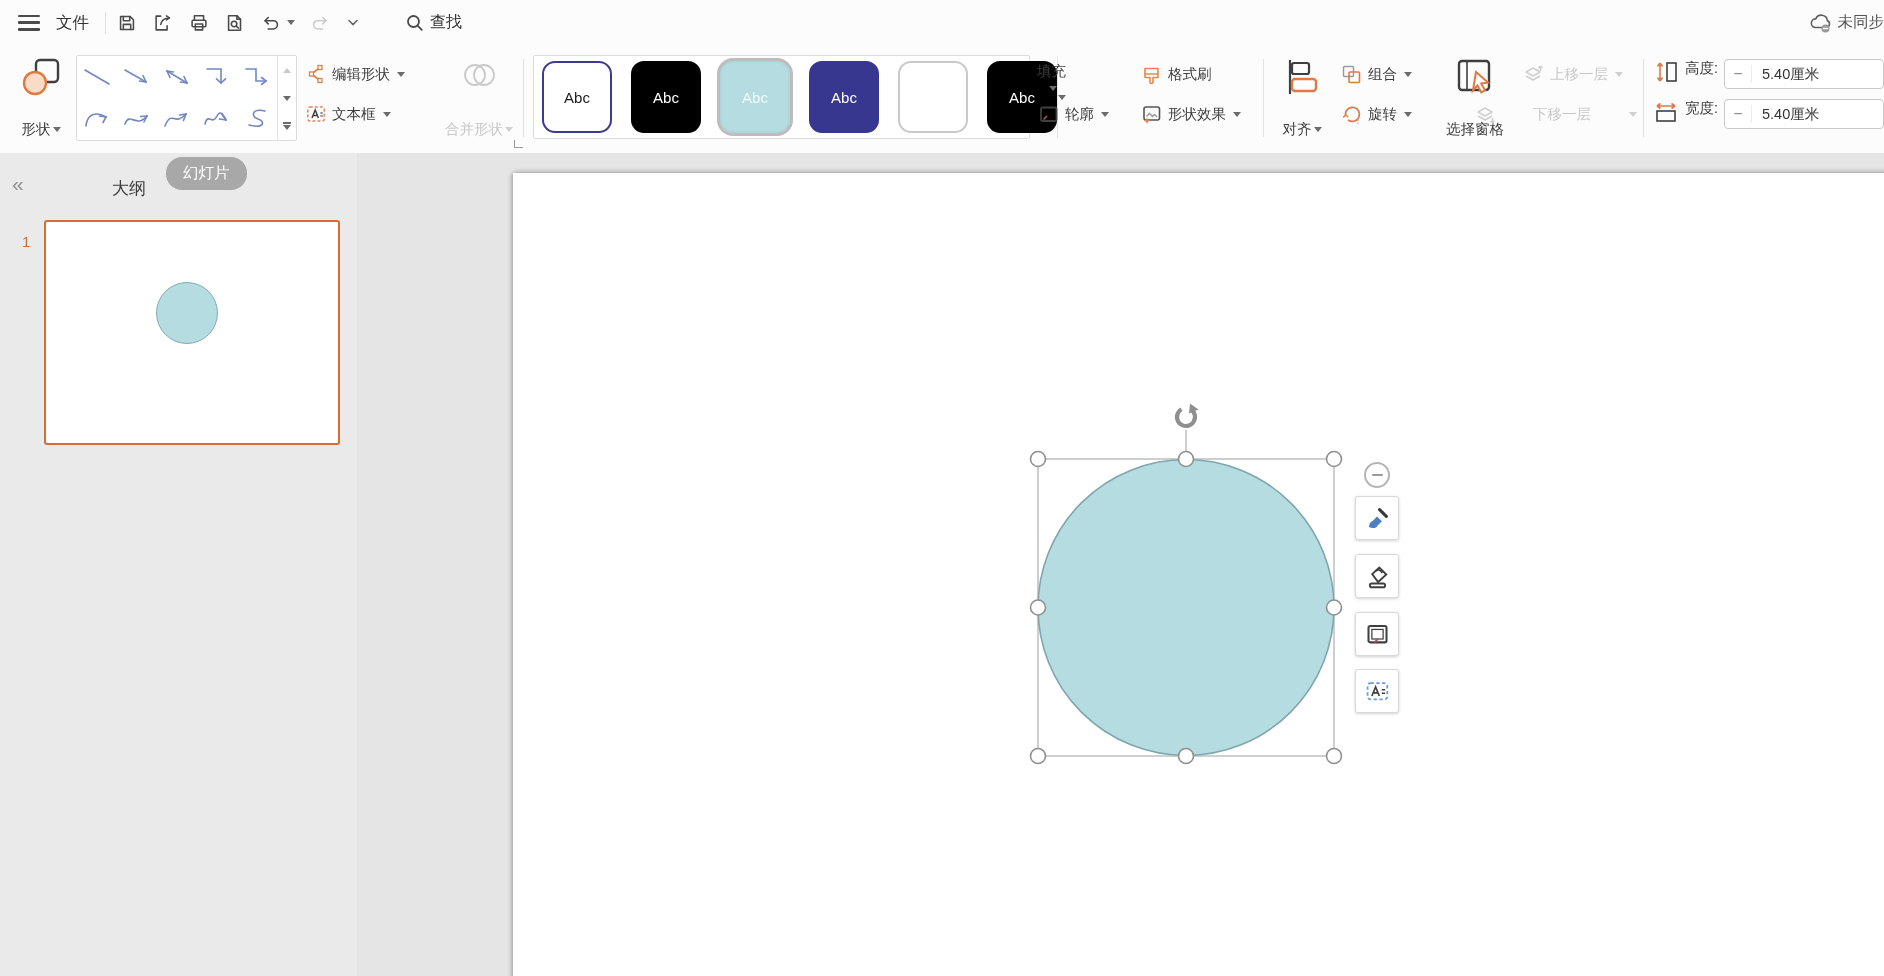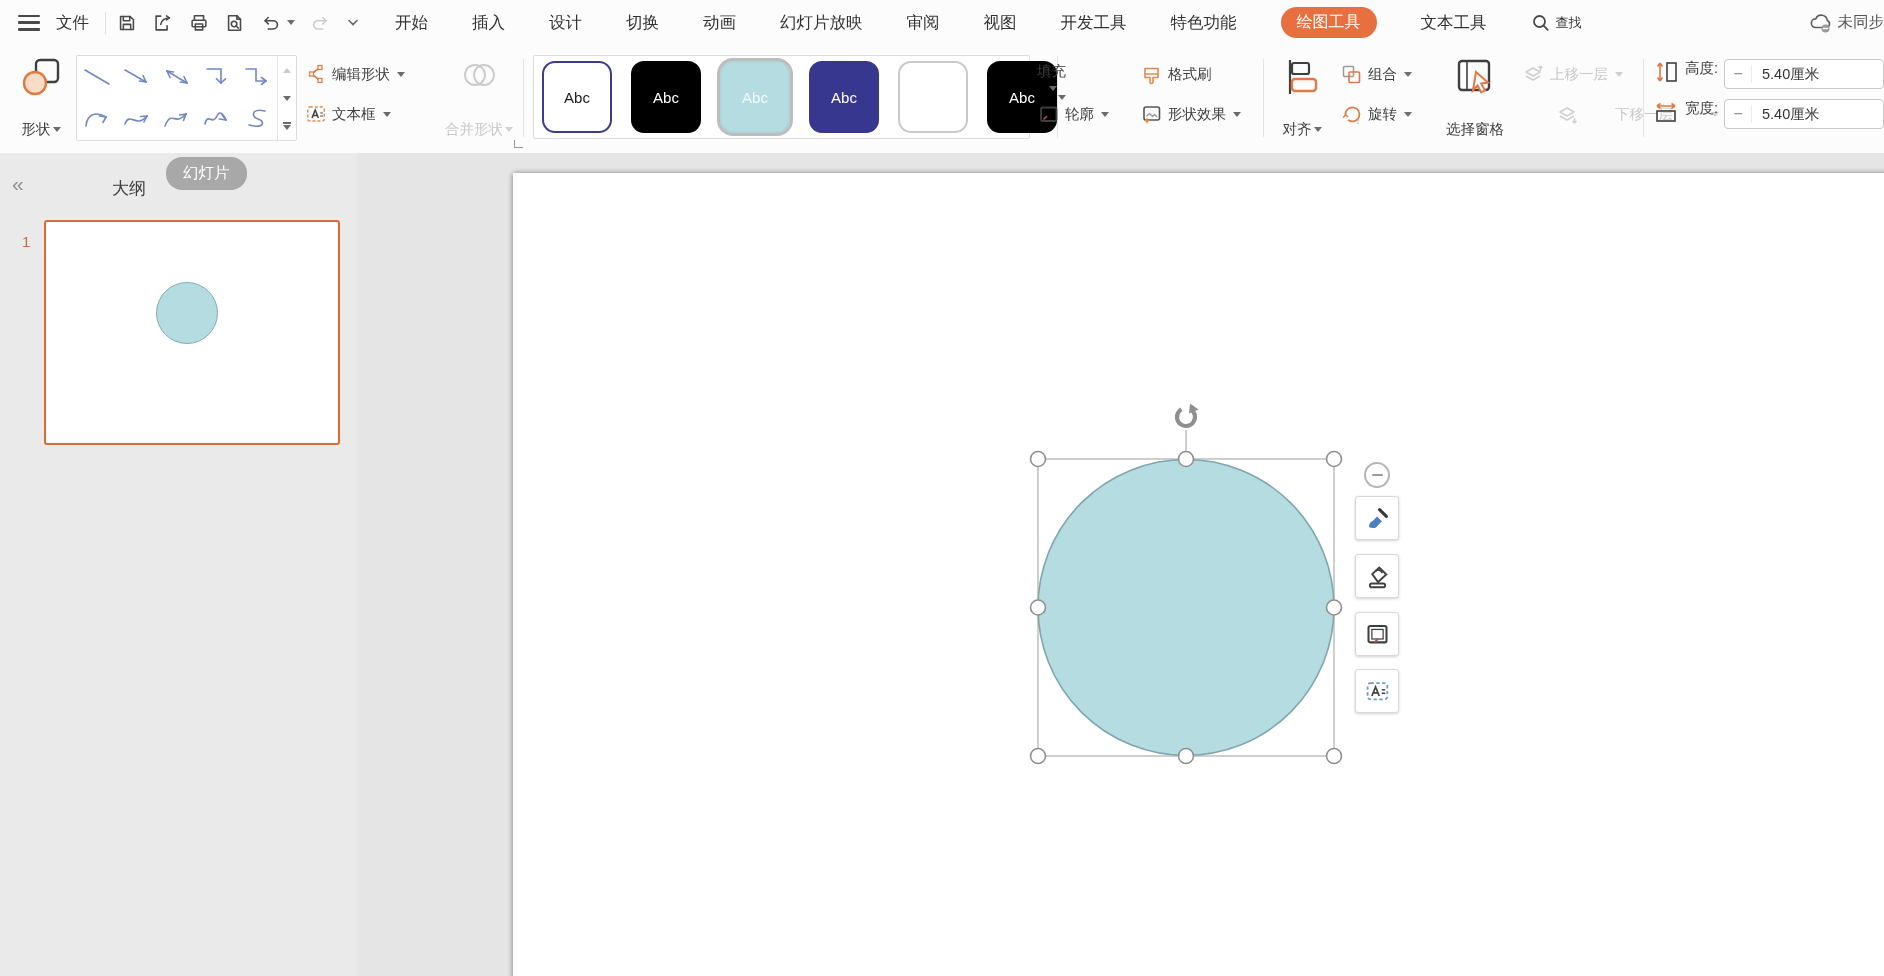--- a/index.html
+++ b/index.html
@@ -12,21 +12,21 @@
   .hamburger{margin-left:18px;width:22px;height:16px;display:flex;flex-direction:column;justify-content:space-between;cursor:pointer;}
   .hamburger i{display:block;height:2.2px;background:#4a4a4a;border-radius:1px;}
   .file-btn{margin-left:10px;font-size:16.5px;color:#333;padding:4px 6px;}
   .vsep{width:1px;height:22px;background:#e0e0e0;margin:0 10px;}
   .qa{display:flex;align-items:center;gap:14px;}
   .qa .qi{display:flex;align-items:center;}
   .menu-tabs{display:flex;align-items:center;gap:44px;margin-left:34px;}
   .mtab{font-size:16.5px;color:#333;white-space:nowrap;cursor:pointer;}
   .mtab.active{background:#e86f40;color:#fff;border-radius:16px;padding:5px 16px;font-size:16px;}
   .searchbox{display:flex;align-items:center;gap:5px;margin-left:44px;}
-  .searchbox span{font-size:13px;color:#333;}
+  .searchbox span{font-size:16px;color:#333;}
   .syncbox{margin-left:auto;display:flex;align-items:center;gap:4px;margin-right:0px;}
   .syncbox span{font-size:15.5px;color:#555;white-space:nowrap;}
 
   
   .ribbon{position:absolute;left:0;top:45px;width:100%;height:108px;background:#fcfcfd;border-bottom:1px solid #d6d6d6;}
   .r1,.r2{position:absolute;height:34px;display:flex;align-items:center;gap:5px;}
   .r1{top:12px;} .r2{top:52px;}
   .rlabel{font-size:14.5px;color:#3d3d3d;white-space:nowrap;}
   .dim .rlabel{color:#c8c8c8;}
   .caret{width:0;height:0;border-left:4px solid transparent;border-right:4px solid transparent;border-top:5px solid #6b6b6b;margin-left:2px;}
@@ -142,34 +142,20 @@
             <path d="M18.5 9.5h-9a4.5 4.5 0 0 0 0 9H15"></path>
             <path d="M18.5 9.5L15 6M18.5 9.5L15 13"></path>
           </svg>
       </span>
       <span class="qi">
         <svg width="16" height="16" viewBox="0 0 16 16" fill="none" stroke="#666" stroke-width="1.6" stroke-linecap="round">
             <path d="M4 5.5l4 4 4-4"></path>
           </svg>
       </span>
     </div>
-    <div class="menu-tabs">
-        <div class="mtab">开始</div>
-        <div class="mtab">插入</div>
-        <div class="mtab">设计</div>
-        <div class="mtab">切换</div>
-        <div class="mtab">动画</div>
-        <div class="mtab">幻灯片放映</div>
-        <div class="mtab">审阅</div>
-        <div class="mtab">视图</div>
-        <div class="mtab">开发工具</div>
-        <div class="mtab">特色功能</div>
-        <div class="mtab active">绘图工具</div>
-        <div class="mtab">文本工具</div>
-      </div>
     <div class="searchbox">
       <svg width="20" height="20" viewBox="0 0 20 20" fill="none" stroke="#4a4a4a" stroke-width="1.8" stroke-linecap="round">
           <circle cx="8.5" cy="8.5" r="5.5"></circle>
           <path d="M12.8 12.8l4 4"></path>
         </svg>
       <span>查找</span>
     </div>
     <div class="syncbox">
       <svg width="26" height="24" viewBox="0 0 26 24" fill="none">
           <path d="M7.5 16.5a4.3 4.3 0 0 1 .3-8.6 6 6 0 0 1 11.5 1.6 3.7 3.7 0 0 1-.8 7z" stroke="#5f5f5f" stroke-width="1.6" stroke-linejoin="round"></path>
@@ -407,21 +393,21 @@
 
     <div class="r1 dim" style="left:1522px;">
       <svg width="23" height="23" viewBox="0 0 23 23" fill="none" stroke="#cfcfcf" stroke-width="1.5" stroke-linejoin="round">
           <path d="M11 5l7 4-7 4-7-4z"></path>
           <path d="M4 13l7 4 7-4"></path>
           <path d="M18.5 8V3M18.5 3l-2 2M18.5 3l2 2"></path>
         </svg>
       <span class="rlabel">上移一层</span>
         <span class="caret"></span>
     </div>
-    <div class="r2 dim" style="left:1556px;gap:36px;">
+    <div class="r2 dim" style="left:1474px;gap:36px;">
       <svg width="23" height="23" viewBox="0 0 23 23" fill="none" stroke="#cfcfcf" stroke-width="1.5" stroke-linejoin="round">
           <path d="M11 5l7 4-7 4-7-4z"></path>
           <path d="M4 13l7 4 7-4"></path>
           <path d="M18.5 15v5M18.5 20l-2-2M18.5 20l2-2"></path>
         </svg>
       <span class="rlabel">下移一层</span>
         <span class="caret"></span>
     </div>
 
     <div class="rvsep" style="left:1643px;"></div>

